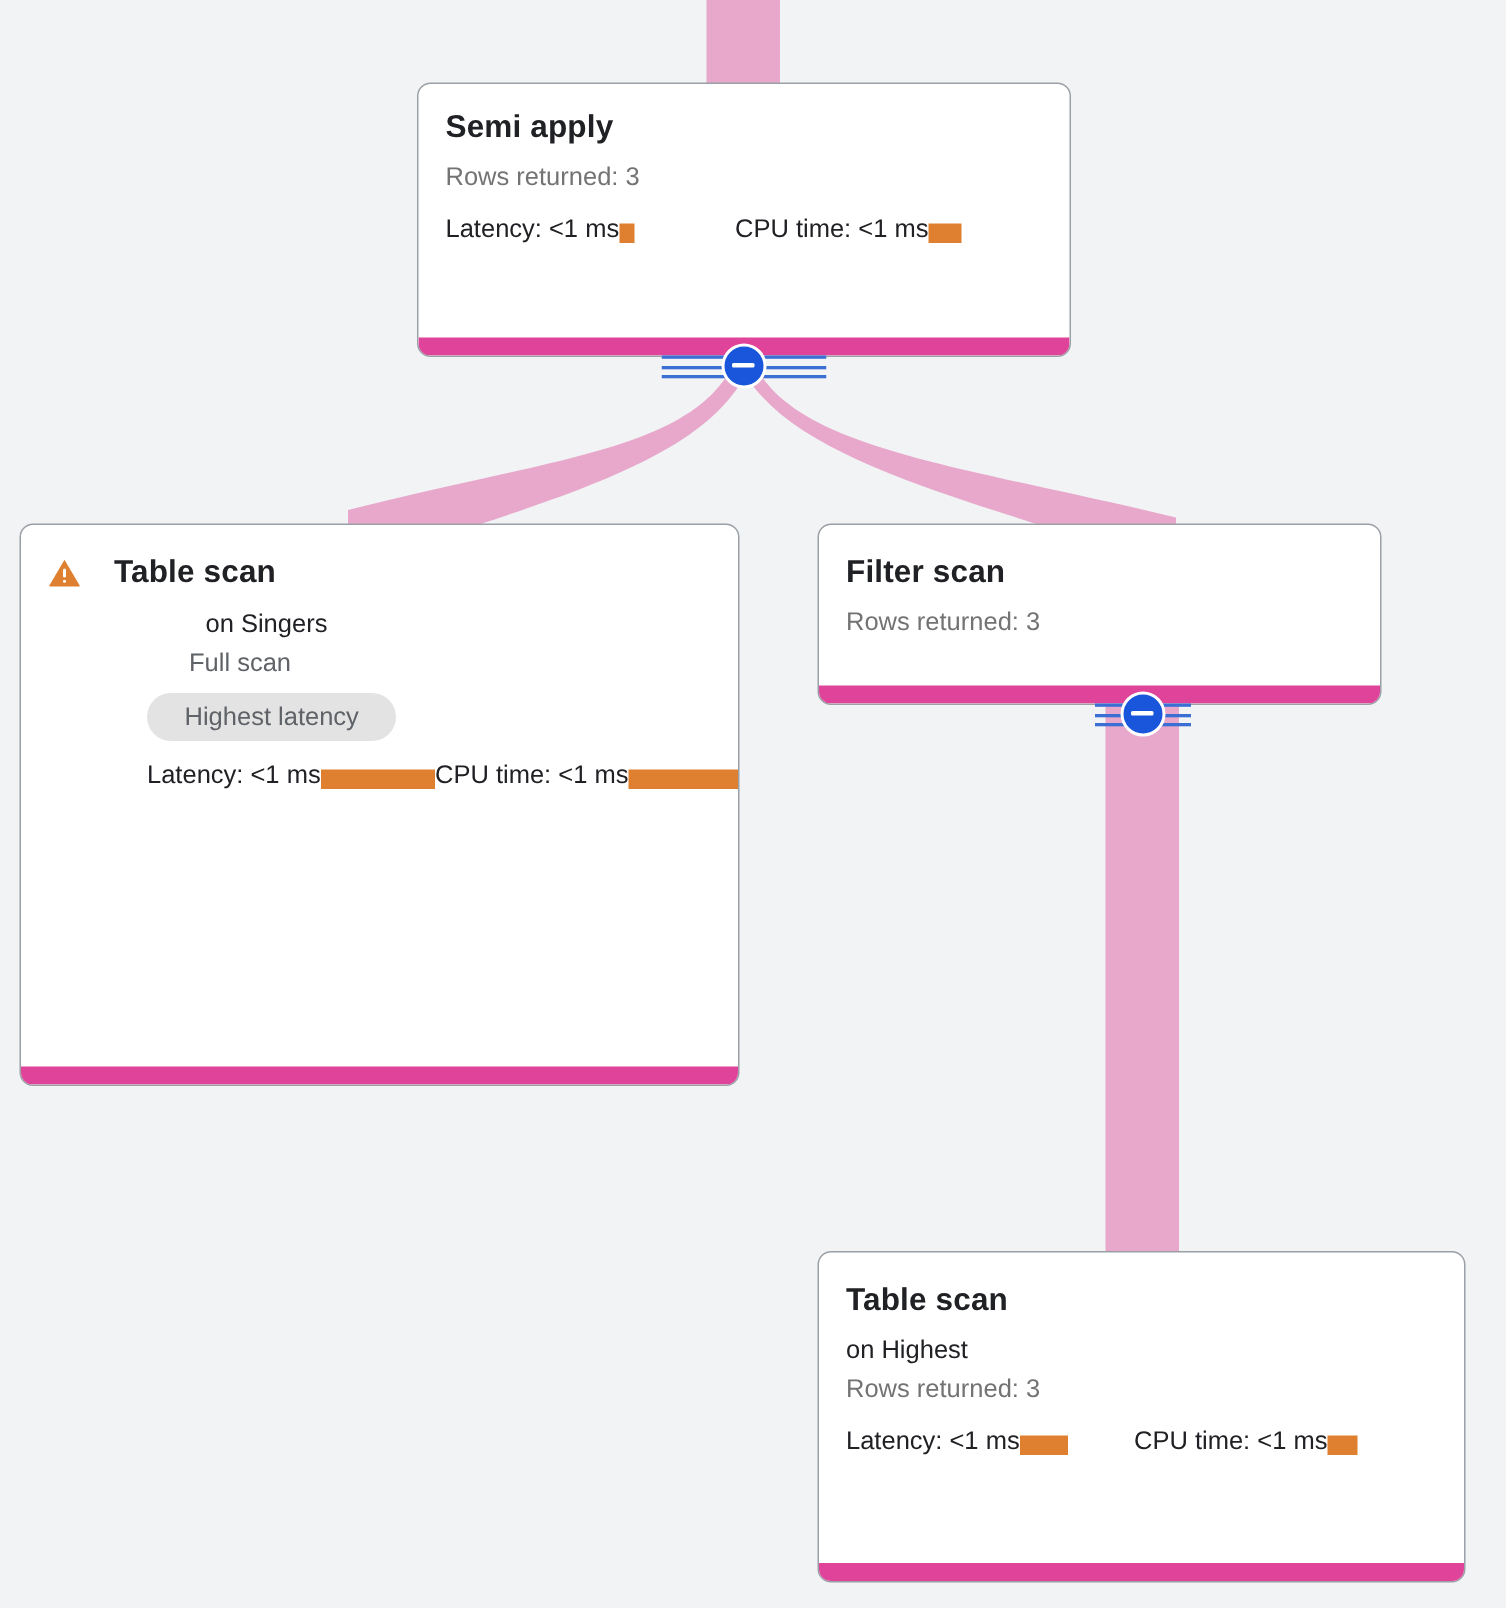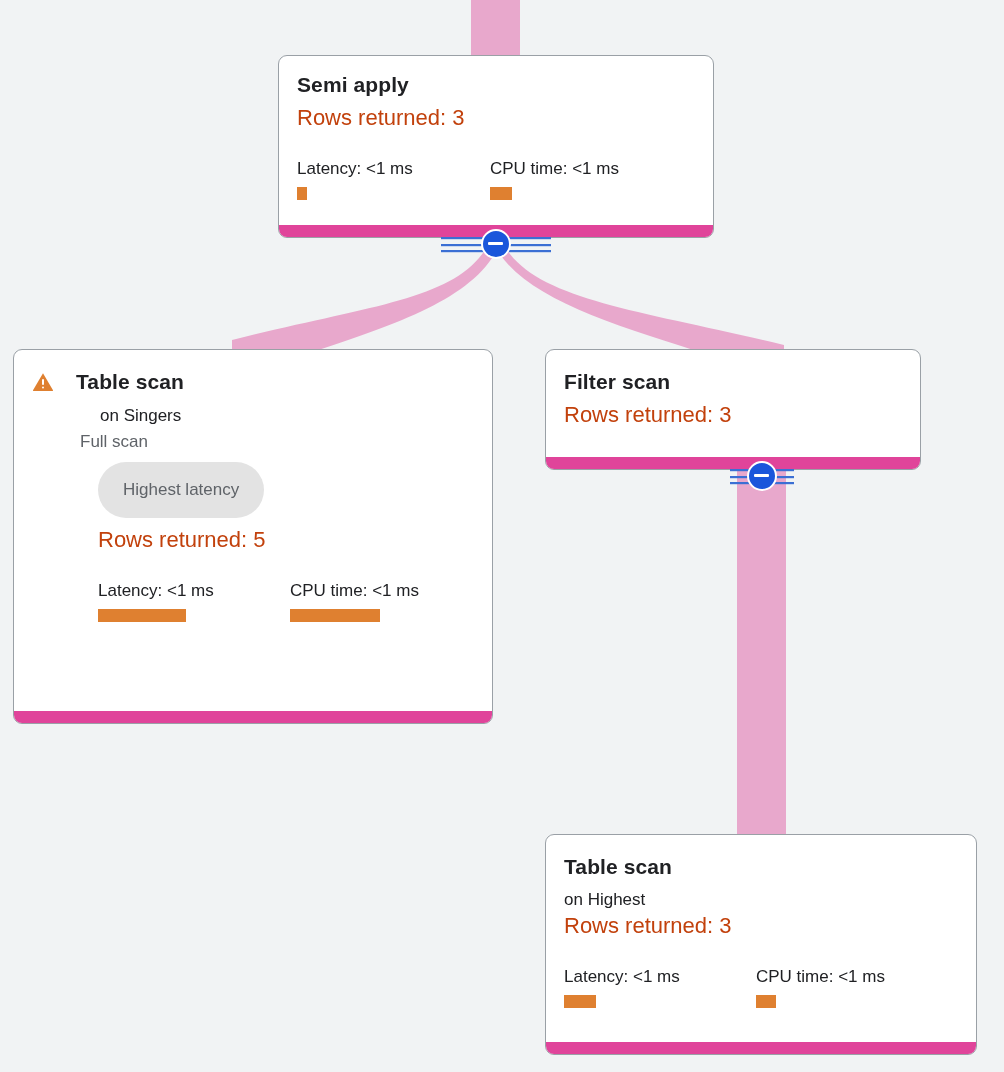--- a/index.html
+++ b/index.html
@@ -36,44 +36,44 @@
     line-height: 26px;
   }
   .node-sub {
     font-size: 17px;
     color: #202124;
     line-height: 25px;
     margin-top: 7px;
   }
   .node-sub.muted { color: #5f6368; margin-top: 1px; }
   .node-rows {
-    font-size: 22px;
-    color: #c2410c;
+    font-size: 17px;
+    color: #737373;
     line-height: 25px;
     margin-top: 7px;
   }
 
   
   .warn-icon { width: 22px; height: 20px; display: block; flex: 0 0 auto; }
 
   
   .chips { margin-top: 8px; display: flex; flex-direction: column; align-items: flex-start; gap: 6px; }
   .chip {
     background: #e3e3e3;
     color: #5f6368;
     border-radius: 999px;
     font-size: 17px;
     line-height: 20px;
-    padding: 18px 25px;
+    padding: 6px 25px;
     white-space: nowrap;
   }
 
   
   .metrics { display: flex; margin-top: 12px; }
-  .metric { display: flex; flex-direction: column; margin-top: 16px; }
+  .metric { display: flex; flex-direction: row; }
   .metric-label { font-size: 17px; color: #202124; line-height: 22px; white-space: nowrap; }
   .metric-bar { height: 13px; margin-top: 7px; }
 
   
   .collapse-toggle { position: absolute; width: 110px; height: 30px; }
   .collapse-toggle .rails { position: absolute; top: 4px; left: 0; width: 110px; height: 22px; }
   .collapse-toggle .knob {
     position: absolute; left: 40px; top: 0;
     width: 30px; height: 30px; border-radius: 50%;
     background: #1a56db; border: 2.5px solid #ffffff;
@@ -134,26 +134,25 @@
   <div class="node" style="left:13px; top:349px; width:480px; height:375px;">
     <div class="node-body" style="padding:19px 18px 14px 18px;">
       <div class="title-row">
         <svg class="warn-icon" viewBox="0 0 22 20" xmlns="http://www.w3.org/2000/svg">
           <path d="M11 1.2 L21 18.2 Q21.4 19 20.5 19 L1.5 19 Q0.6 19 1 18.2 Z" fill="#df8030"></path>
           <rect x="10" y="7" width="2" height="6" rx="1" fill="#ffffff"></rect>
           <rect x="10" y="14.5" width="2" height="2" rx="1" fill="#ffffff"></rect>
         </svg>
         <div class="node-title" style="margin-left:12px;">Table scan</div>
       </div>
-      <div class="node-sub" style="margin-left:68px; margin-top:8px;">on Singers</div>
-      <div class="node-sub muted" style="margin-left:48px;">Full scan</div>
+      <div class="node-sub" style="margin-left:105px; margin-top:8px;">on Singers</div>
+      <div class="node-sub muted" style="margin-left:94px;">Full scan</div>
       <div class="chips" style="margin-left:66px;">
         <div class="chip">Highest latency</div>
       </div>
-      <div class="node-rows" style="margin-left:66px; margin-top:9px;">Rows returned: 5</div>
       <div class="metrics" style="margin-left:66px;">
         <div class="metric" style="width:192px;">
           <div class="metric-label">Latency: &lt;1 ms</div>
           <div class="metric-bar" style="width:88px; background:#df8030;"></div>
         </div>
         <div class="metric">
           <div class="metric-label">CPU time: &lt;1 ms</div>
           <div class="metric-bar" style="width:90px; background:#df8030;"></div>
         </div>
       </div>

